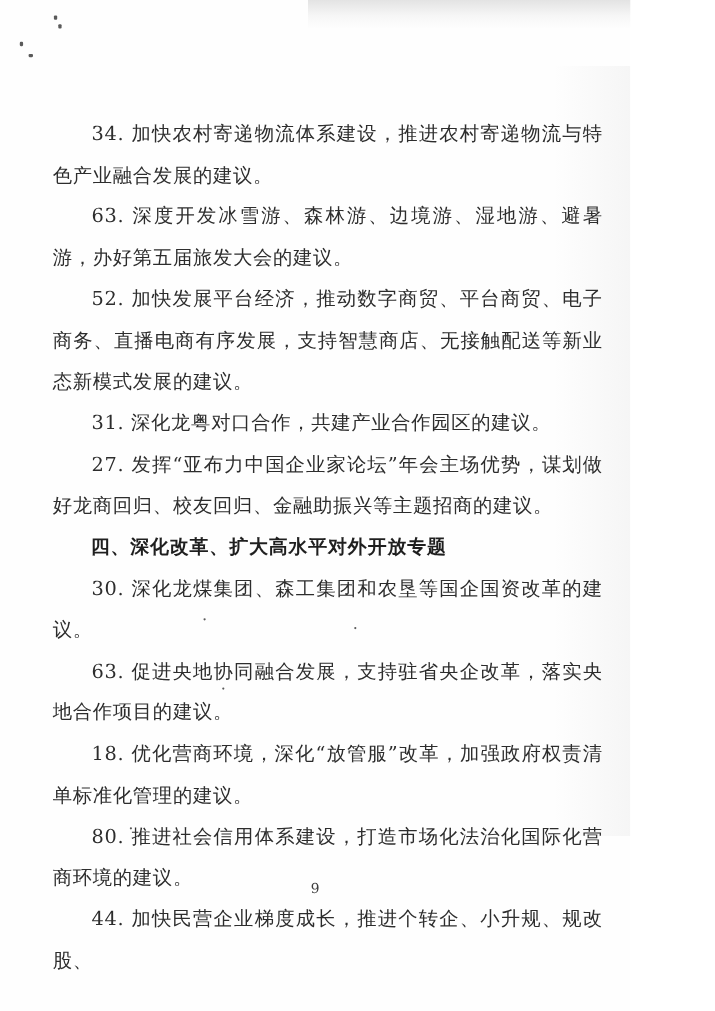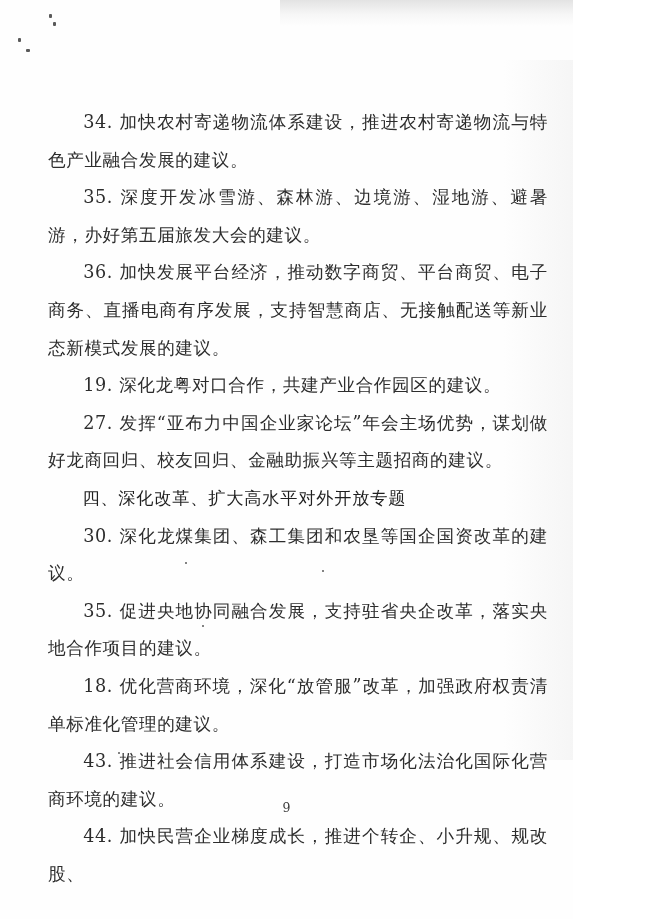--- a/index.html
+++ b/index.html
@@ -66,21 +66,21 @@
     text-indent: 2em;
     word-break: break-all;
   }
 
   .heading {
     margin: 0;
     font-family: "DejaVu Sans", sans-serif;
     font-size: 17.2px;
     line-height: 37.6px;
     color: #1f1f1f;
-    font-weight: 400;
+    font-weight: 700;
     letter-spacing: 0.8px;
     text-indent: 2em;
   }
 
   .page-number {
     position: absolute;
     left: 0;
     right: 0;
     top: 800px;
     text-align: center;
@@ -103,27 +103,27 @@
       <div class="scan-speck" style="left: 18px; top: 38px; width: 3px; height: 4px;"></div>
       <div class="scan-speck" style="left: 26px; top: 49px; width: 4px; height: 3px;"></div>
       <div class="scan-speck" style="left: 202px; top: 625px; width: 2px; height: 2px;"></div>
       <div class="scan-speck" style="left: 118px; top: 752px; width: 2px; height: 2px;"></div>
       <div class="scan-speck" style="left: 322px; top: 570px; width: 2px; height: 2px;"></div>
       <div class="scan-speck" style="left: 185px; top: 562px; width: 2px; height: 2px;"></div>
     </div>
 
   <div class="text-body" id="text-body">
       <p class="para">34. 加快农村寄递物流体系建设，推进农村寄递物流与特色产业融合发展的建议。</p>
-      <p class="para">35. 深度开发冰雪游、森林游、边境游、湿地游、避暑游，办好第五届旅发大会的建议。</p>
-      <p class="para">36. 加快发展平台经济，推动数字商贸、平台商贸、电子商务、直播电商有序发展，支持智慧商店、无接触配送等新业态新模式发展的建议。</p>
-      <p class="para">19. 深化龙粤对口合作，共建产业合作园区的建议。</p>
+      <p class="para">63. 深度开发冰雪游、森林游、边境游、湿地游、避暑游，办好第五届旅发大会的建议。</p>
+      <p class="para">52. 加快发展平台经济，推动数字商贸、平台商贸、电子商务、直播电商有序发展，支持智慧商店、无接触配送等新业态新模式发展的建议。</p>
+      <p class="para">31. 深化龙粤对口合作，共建产业合作园区的建议。</p>
       <p class="para">27. 发挥“亚布力中国企业家论坛”年会主场优势，谋划做好龙商回归、校友回归、金融助振兴等主题招商的建议。</p>
       <p class="heading">四、深化改革、扩大高水平对外开放专题</p>
       <p class="para">30. 深化龙煤集团、森工集团和农垦等国企国资改革的建议。</p>
-      <p class="para">35. 促进央地协同融合发展，支持驻省央企改革，落实央地合作项目的建议。</p>
+      <p class="para">63. 促进央地协同融合发展，支持驻省央企改革，落实央地合作项目的建议。</p>
       <p class="para">18. 优化营商环境，深化“放管服”改革，加强政府权责清单标准化管理的建议。</p>
-      <p class="para">43. 推进社会信用体系建设，打造市场化法治化国际化营商环境的建议。</p>
+      <p class="para">80. 推进社会信用体系建设，打造市场化法治化国际化营商环境的建议。</p>
       <p class="para">44. 加快民营企业梯度成长，推进个转企、小升规、规改股、</p>
     </div>
 
   <div class="page-number">9</div>
 
 </div>
 
 </body></html>

